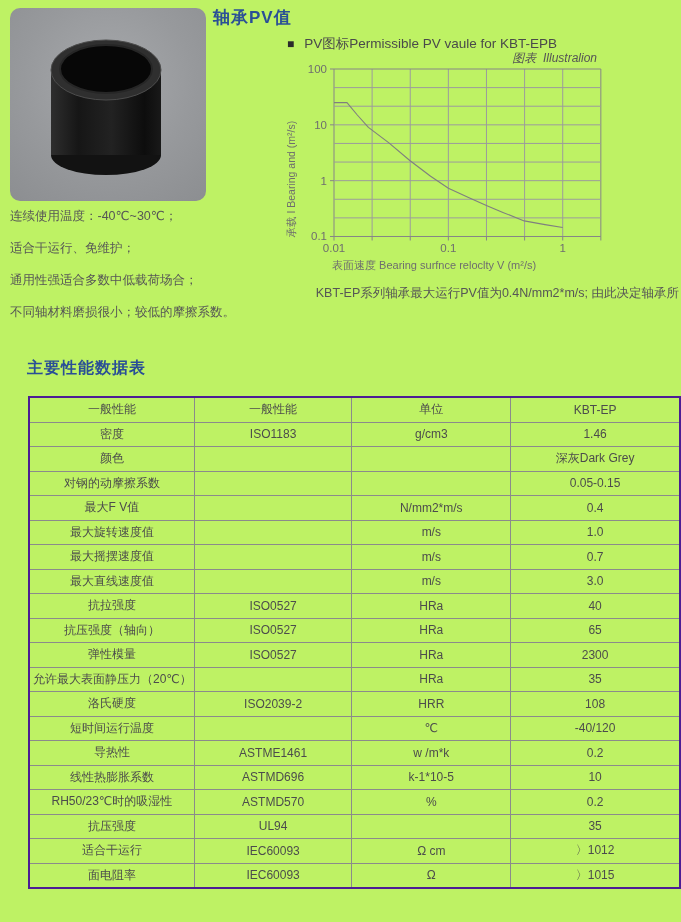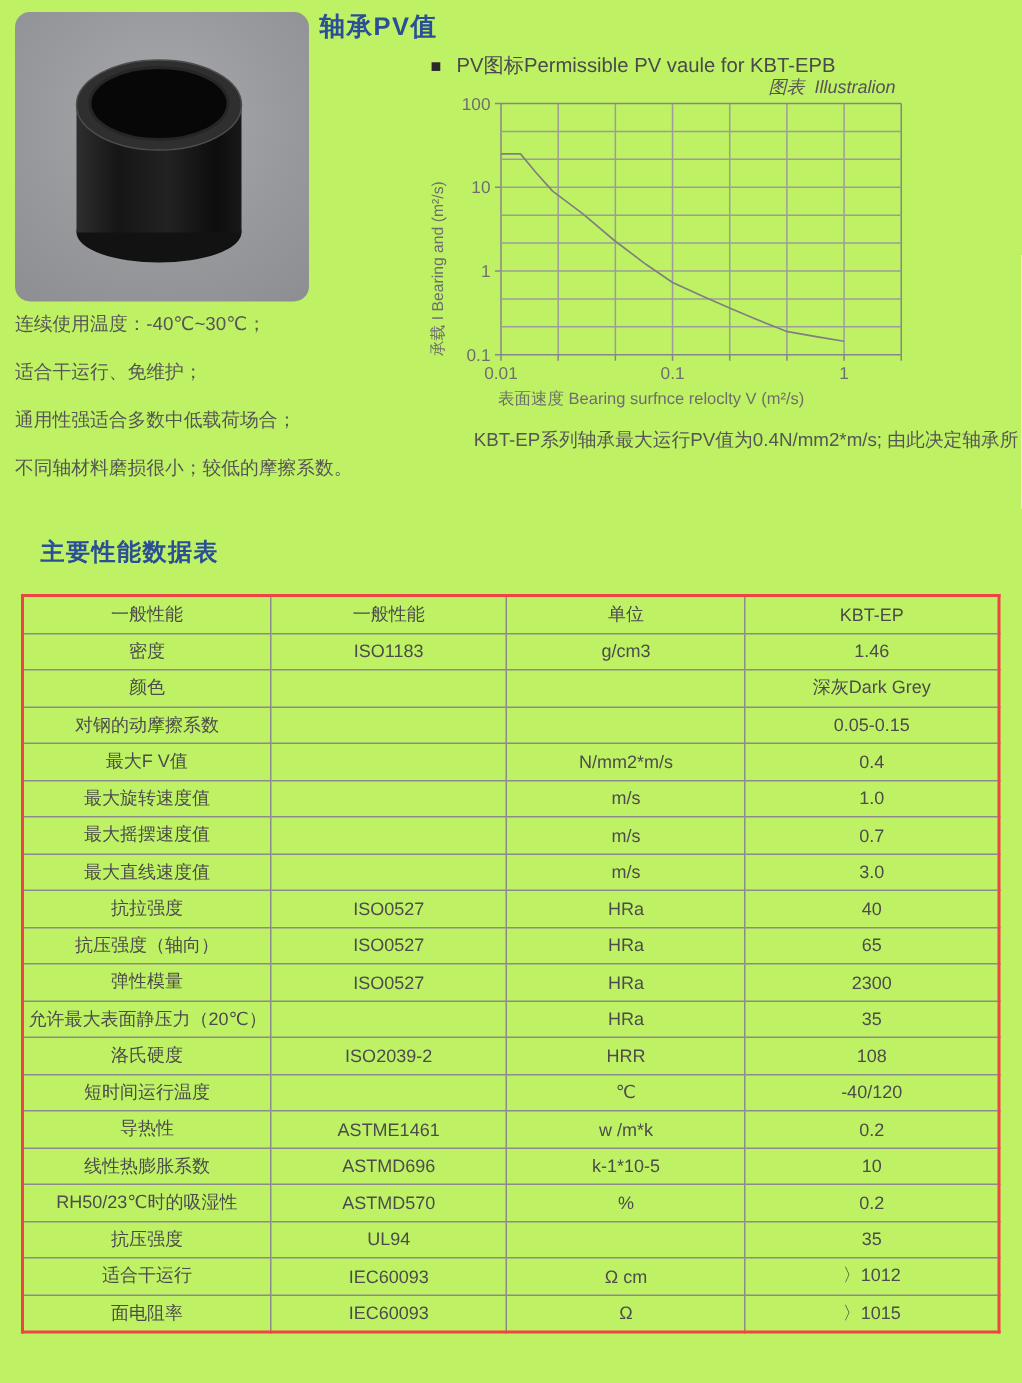--- a/index.html
+++ b/index.html
@@ -35,24 +35,24 @@
   .pv-notes{
     position:absolute;left:285px;top:281px;width:394px;
     font-size:12.5px;color:#565656;
   }
   .pv-notes div{height:32px;line-height:24px;white-space:nowrap;text-align:right;}
   .table-title{
     position:absolute;left:10px;top:358px;
     font-size:16px;font-weight:bold;color:#2a4f96;letter-spacing:1px;margin-left:17px;
   }
   table.perf{
-    position:absolute;left:14px;top:396px;width:653px;
+    position:absolute;left:28px;top:396px;width:653px;
     border-collapse:collapse;table-layout:fixed;
     font-size:12px;color:#4c4c4c;
-    border:2px solid #ef4444;
+    border:2px solid #4c1d95;
   }
   table.perf th,table.perf td{
     border:1px solid #8b8b8b;text-align:center;vertical-align:middle;
     height:23.5px;padding:0 3px;font-weight:normal;overflow:hidden;white-space:nowrap;
   }
   col.c1{width:25.4%;} col.c2{width:24.2%;} col.c3{width:24.4%;} col.c4{width:26%;}
 </style>
 </head>
 <body>
 

